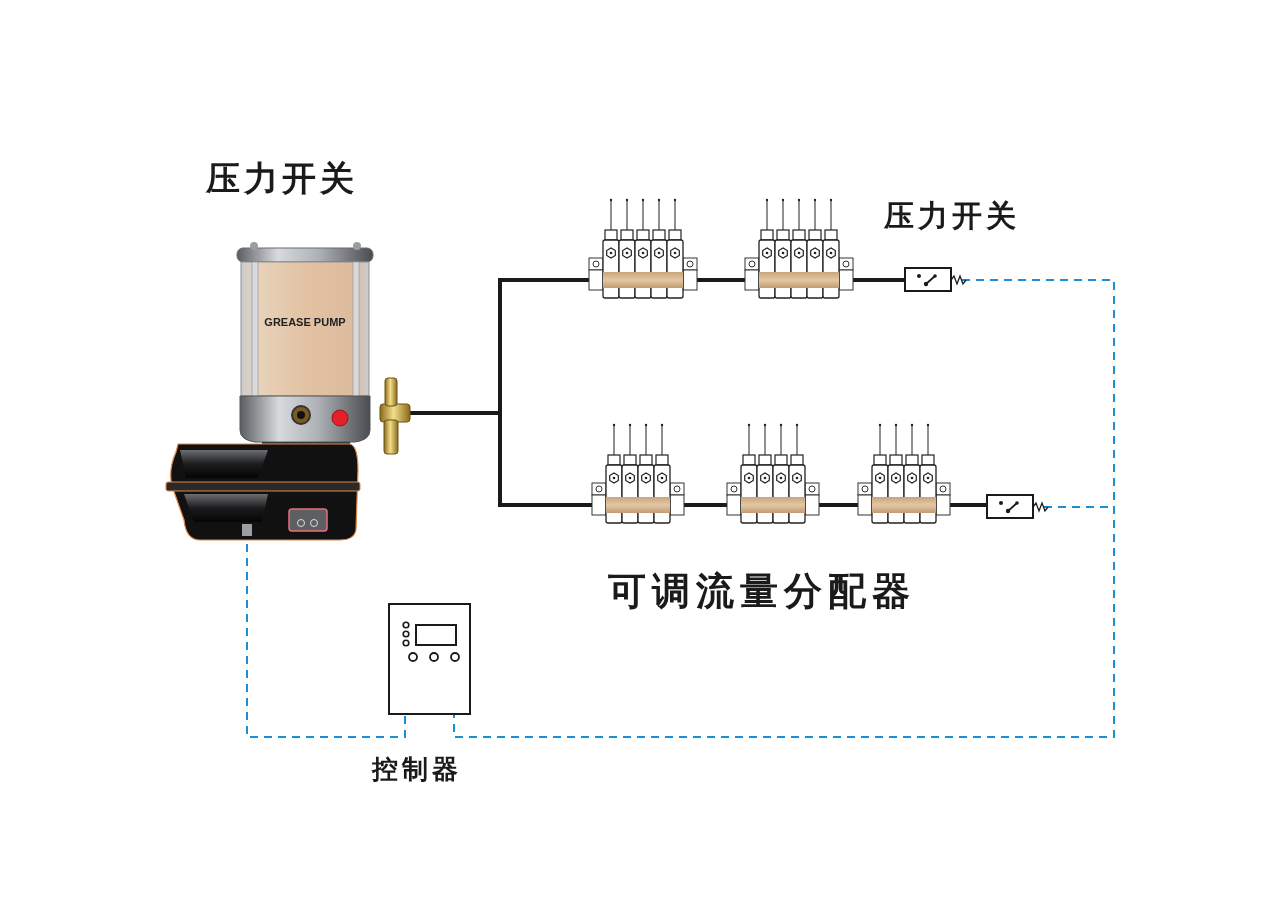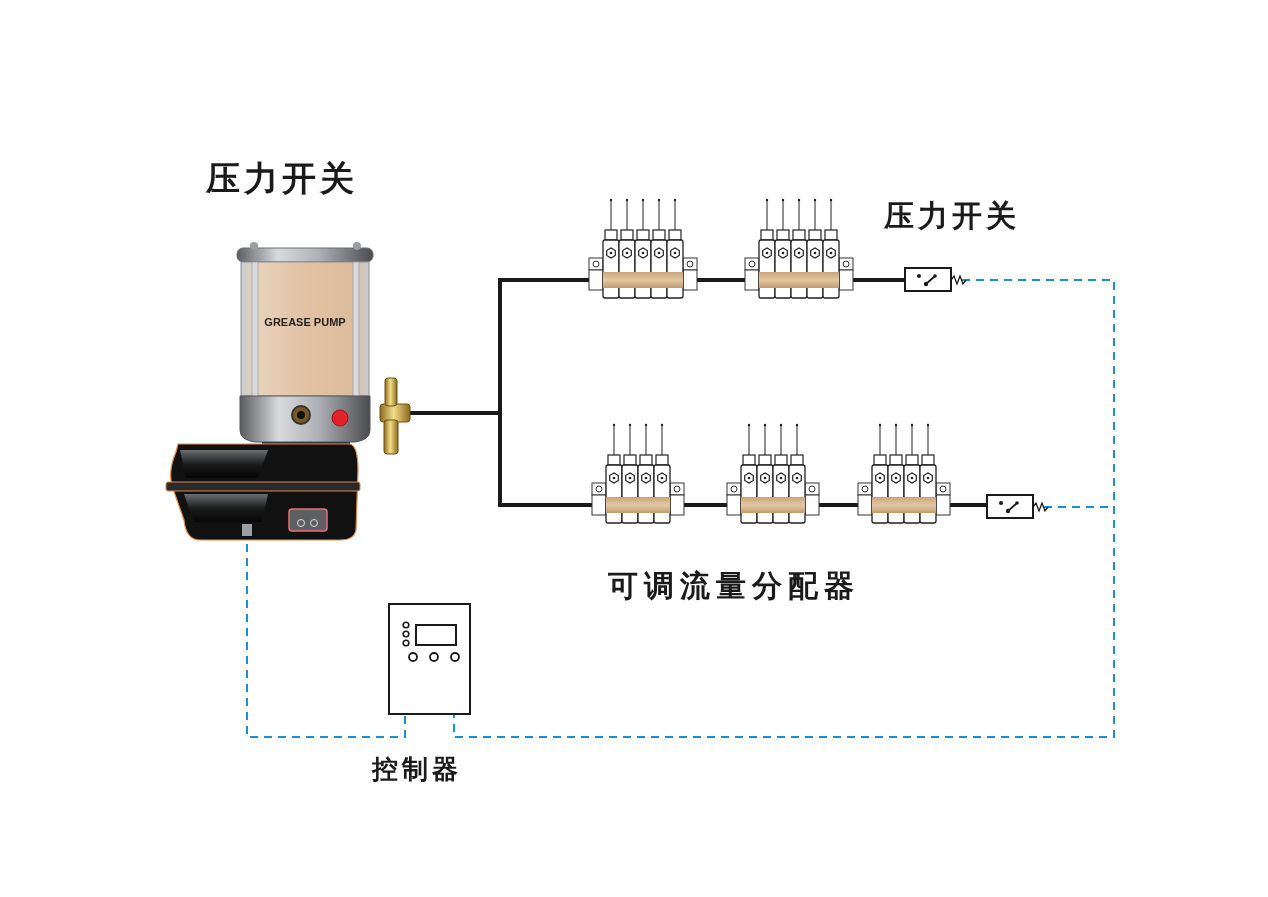--- a/index.html
+++ b/index.html
@@ -1,20 +1,20 @@
 <!DOCTYPE html>
 <html><head>
 <meta charset="utf-8">
 <style>
   html,body{margin:0;padding:0;background:#ffffff;}
   body{width:1268px;height:897px;position:relative;overflow:hidden;font-family:"DejaVu Serif",serif;}
   .label{position:absolute;font-weight:bold;color:#1a1a1a;letter-spacing:4px;white-space:nowrap;font-family:"DejaVu Serif",serif;}
   #lbl-pump{left:206px;top:156px;font-size:34px;}
   #lbl-switch{left:884px;top:196px;font-size:30px;}
-  #lbl-dist{left:608px;top:566px;font-size:30px;letter-spacing:6px;}
+  #lbl-dist{left:608px;top:566px;font-size:38px;letter-spacing:6px;}
   #lbl-ctrl{left:372px;top:752px;font-size:26px;}
   svg#diagram{position:absolute;left:0;top:0;}
   .pump-text{font-family:"Liberation Sans",sans-serif;font-weight:bold;font-size:11px;fill:#222;}
 </style>
 </head>
 <body>
 
 <div class="label" id="lbl-pump">压力开关</div>
 <div class="label" id="lbl-switch">压力开关</div>
 <div class="label" id="lbl-dist">可调流量分配器</div>

